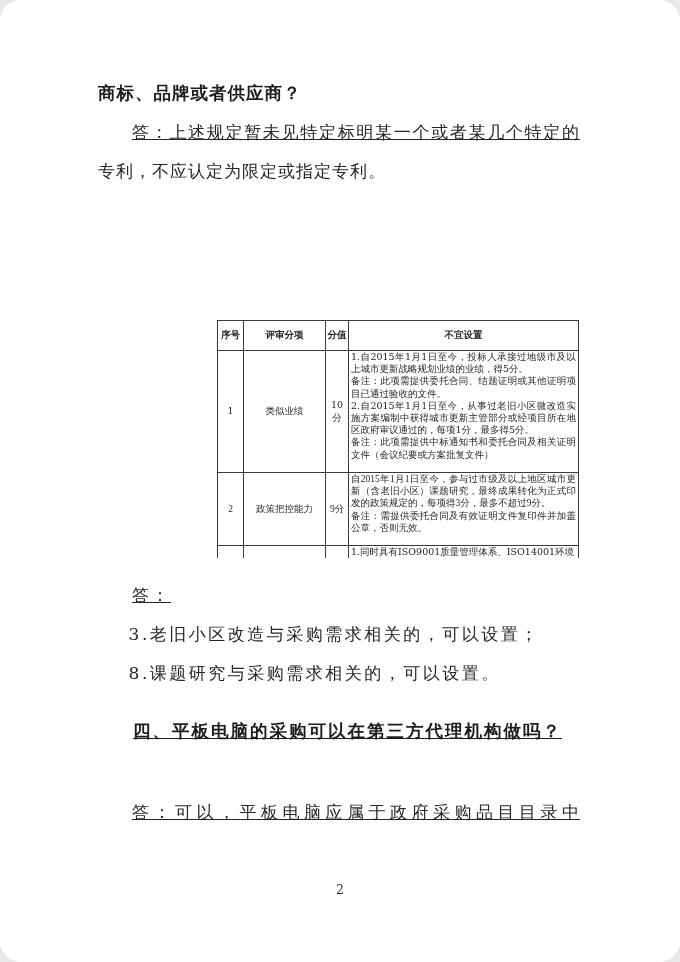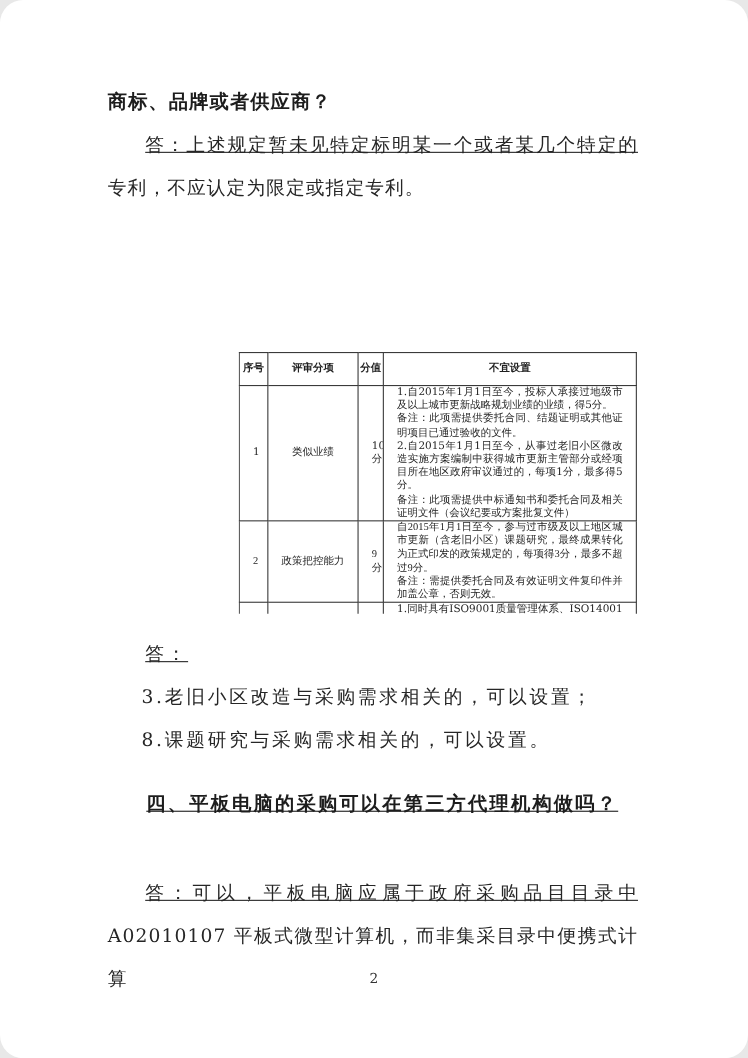--- a/index.html
+++ b/index.html
@@ -41,21 +41,21 @@
   table.score{
     border-collapse:collapse;
     table-layout:fixed;
     width:361px;
     font-size:9.5px;
     line-height:12.2px;
     color:#1f1f1f;
   }
   table.score th,table.score td{
     border:1px solid #3a3a3a;
-    padding:0 12px;
+    padding:0 2px;
     overflow:hidden;
   }
   table.score th{
     font-weight:bold;
     text-align:center;
     vertical-align:middle;
     height:27px;
     padding:1px 1px;
   }
   td.c-no,td.c-item,td.c-score{
@@ -138,18 +138,17 @@
     <div class="line wrapline ind-sm">3.老旧小区改造与采购需求相关的，可以设置；</div>
     <div class="line wrapline ind-sm">8.课题研究与采购需求相关的，可以设置。</div>
   </div>
 
   <div class="blk" style="top:712px">
     <div class="line bold wrapline ind" style="letter-spacing:2px">四、平板电脑的采购可以在第三方代理机构做吗？</div>
   </div>
 
   <div class="blk" style="top:793px">
     <div class="line jl ind">答：可以，平板电脑应属于政府采购品目目录中</div>
-    <div class="line jl">A02010107 平板式微型计算机，而非集采目录中便携式计算</div>
   </div>
 
   <div class="pagenum">2</div>
 
 </div>
 
 </body></html>

